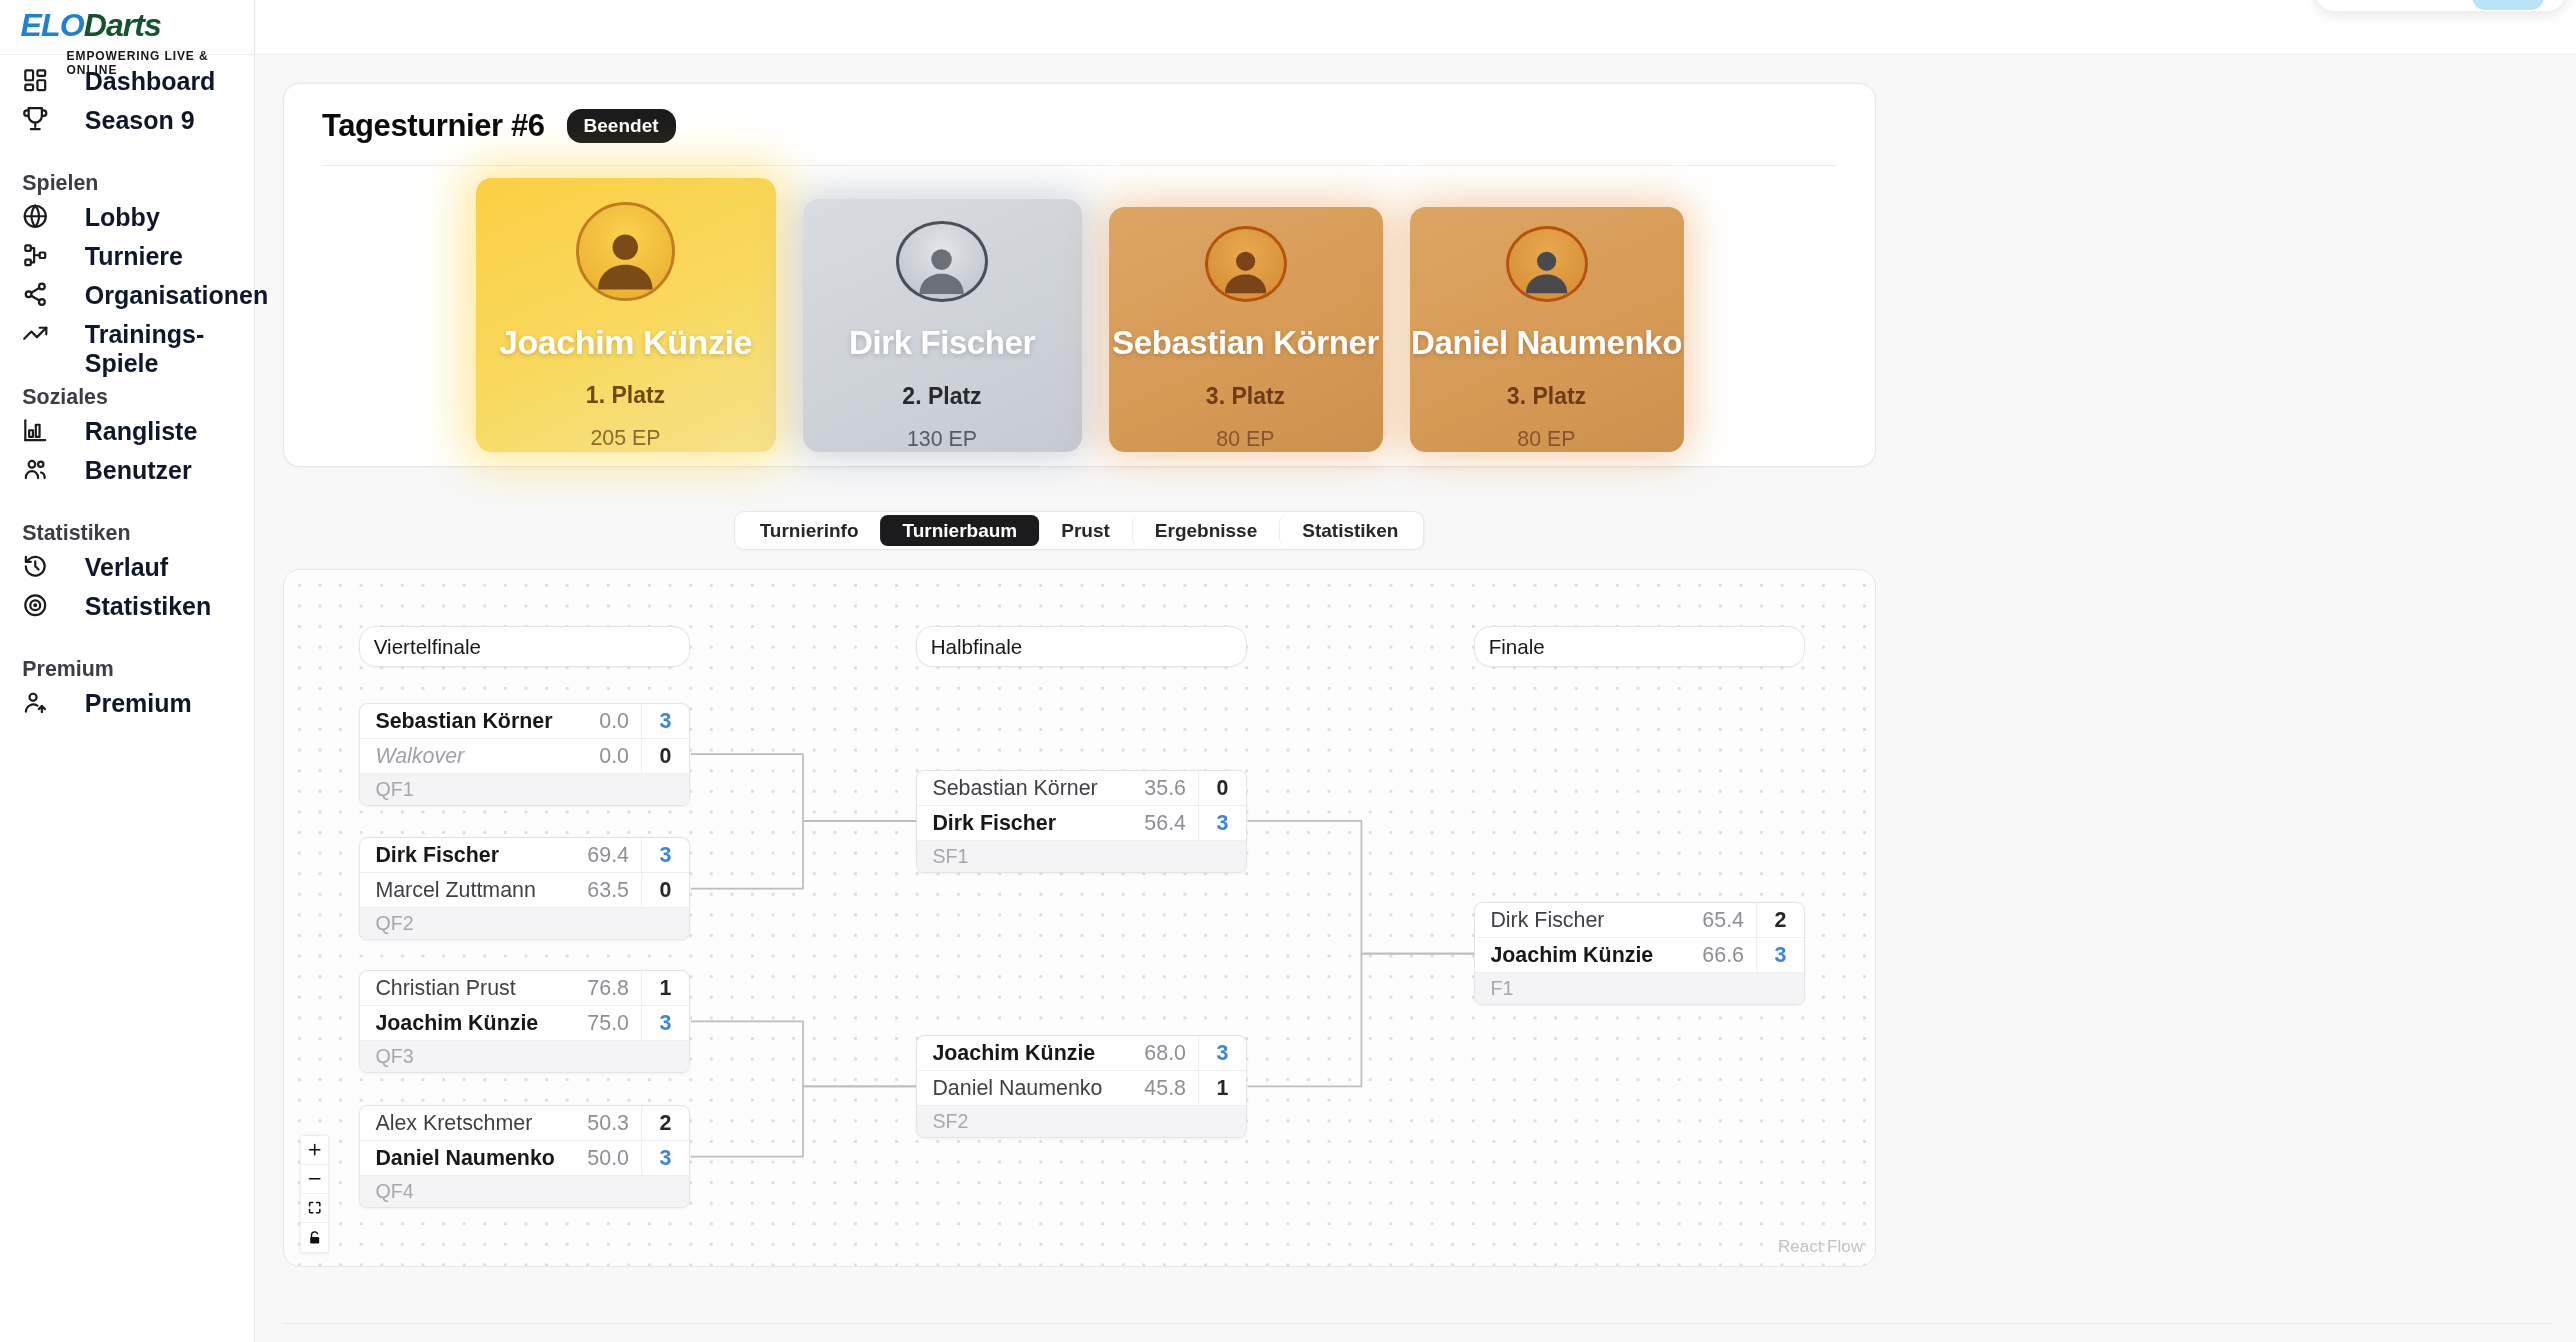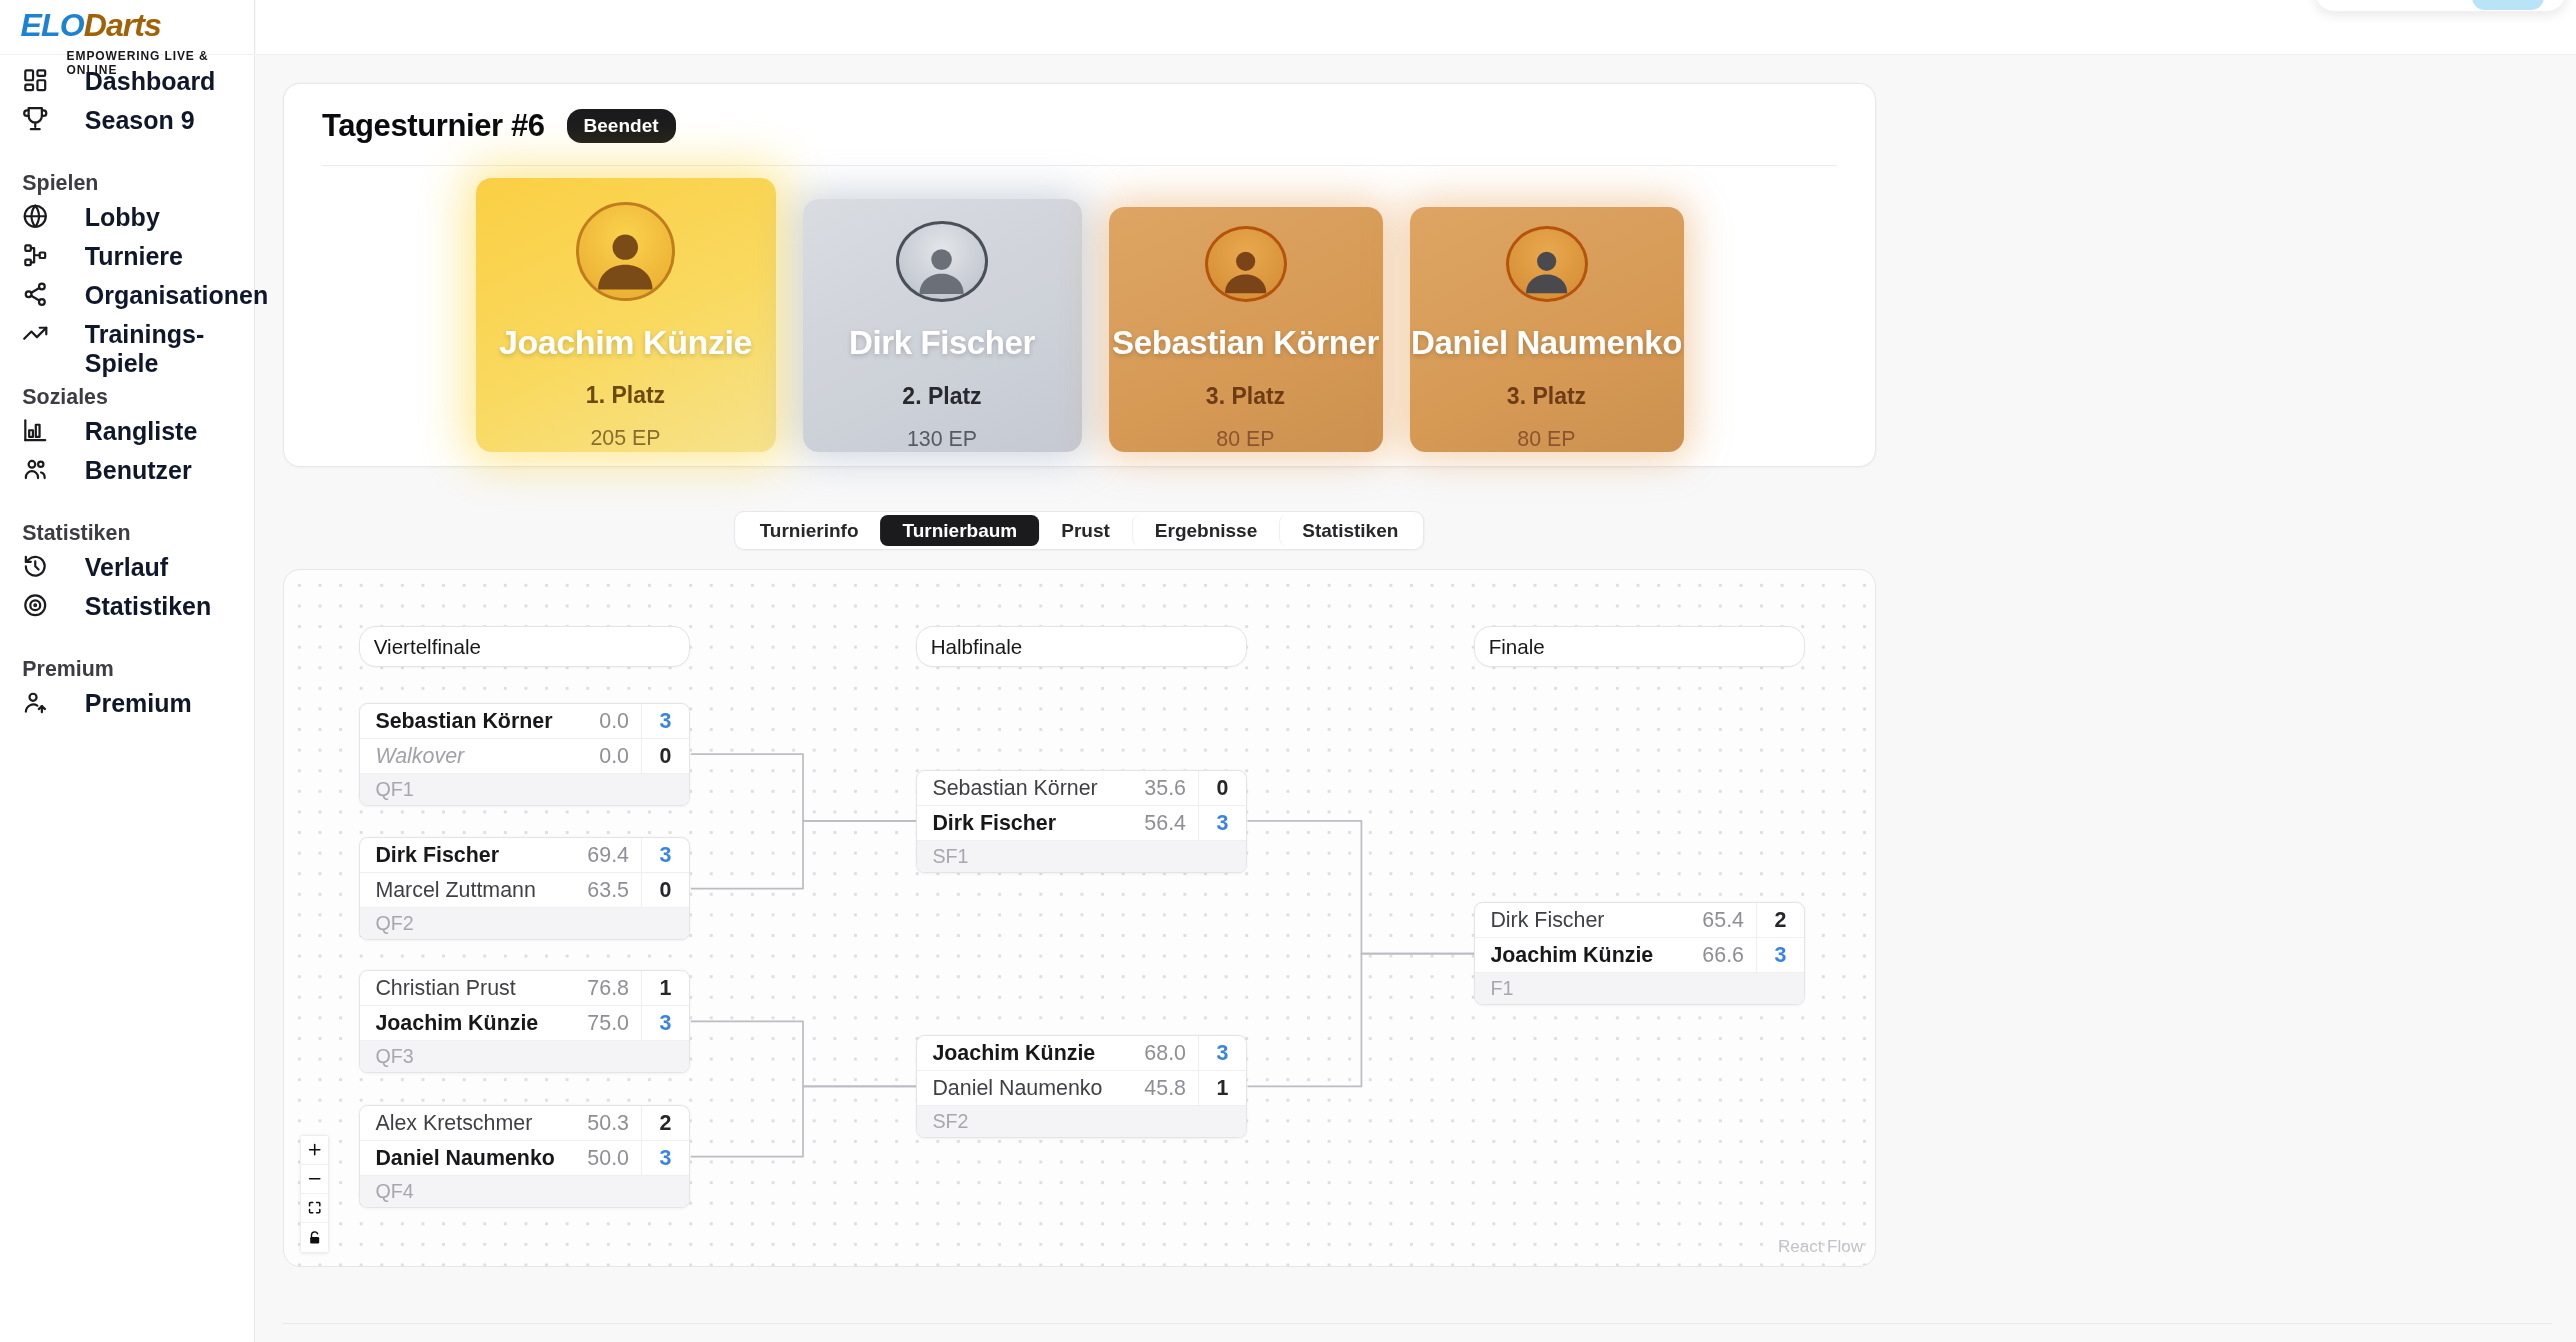--- a/index.html
+++ b/index.html
@@ -13,21 +13,21 @@
   }
 
   
   .sidebar {
     position:absolute; left:0; top:0; width:255px; height:1343px;
     background:#ffffff; border-right:0.9px solid #e9e9ec; z-index:20;
   }
   .logo-block { height:55px; padding:8.6px 0 0 20.6px; border-bottom:0.9px solid #efeff2; cursor:pointer; }
   .logo-line { font-size:32px; font-weight:800; font-style:italic; letter-spacing:-0.9px; line-height:1.0; }
   .logo-elo { color:#1d82d2; }
-  .logo-darts { color:#a16207; }
+  .logo-darts { color:#14532d; }
   .logo-tagline { font-size:12px; font-weight:700; letter-spacing:0.9px; color:#17171c; margin-top:8px;padding-left:46px; }
   .nav { padding:12px 10.3px 0 10.3px; }
   .nav-section-label { font-size:21.4px; font-weight:600; color:#3c3c44; padding-left:12px; margin:26px 0 6.9px 0; }
   .nav-item {
     display:flex; align-items:flex-start; gap:36px; height:39px;
     padding:0 12px; border-radius:8.6px; cursor:pointer;
     font-size:25px; font-weight:600; color:#0f172a;
   }
   .nav-item svg { width:26.5px; height:26.5px; stroke:#1b1b1f; fill:none; stroke-width:2; stroke-linecap:round; stroke-linejoin:round; flex:0 0 auto; }
 

